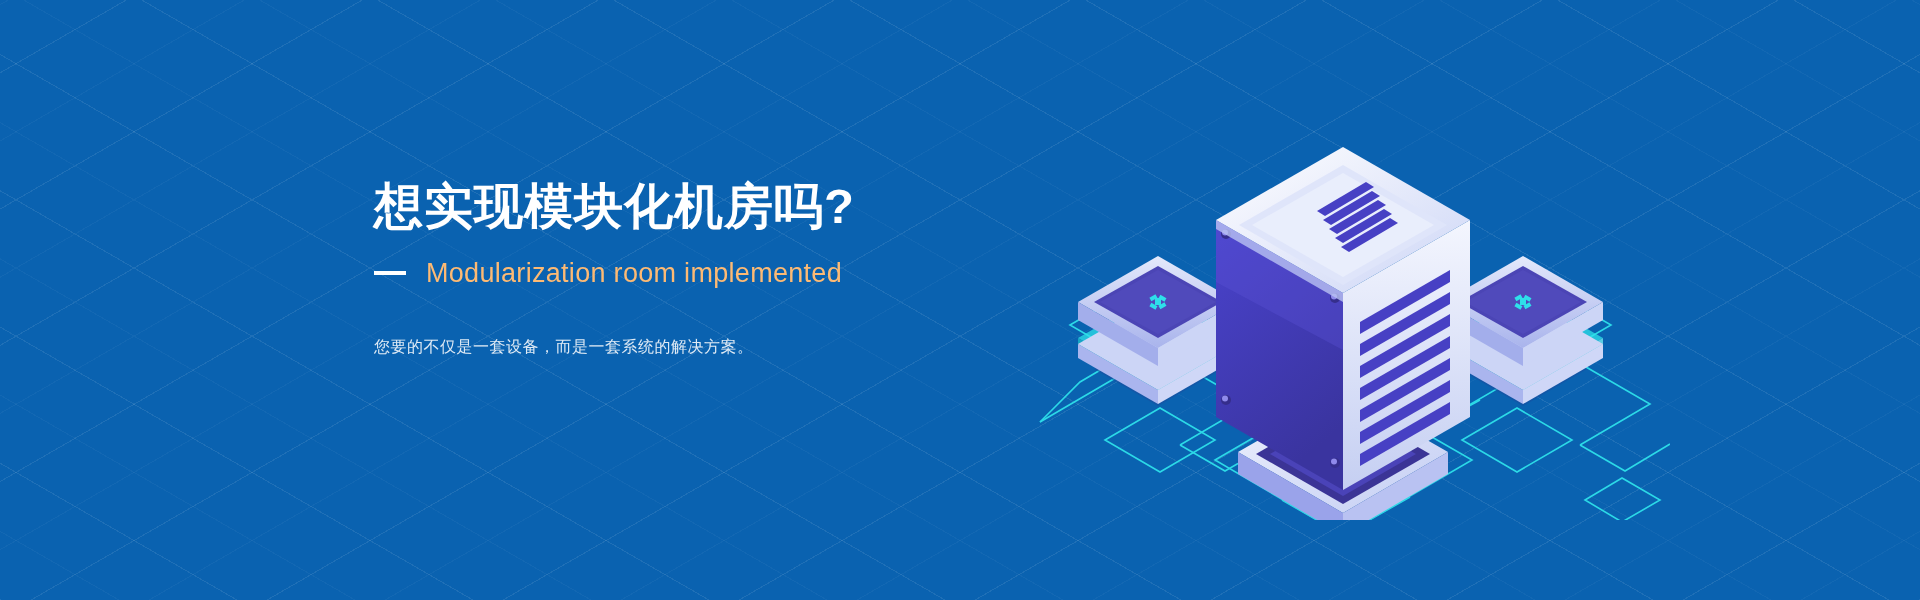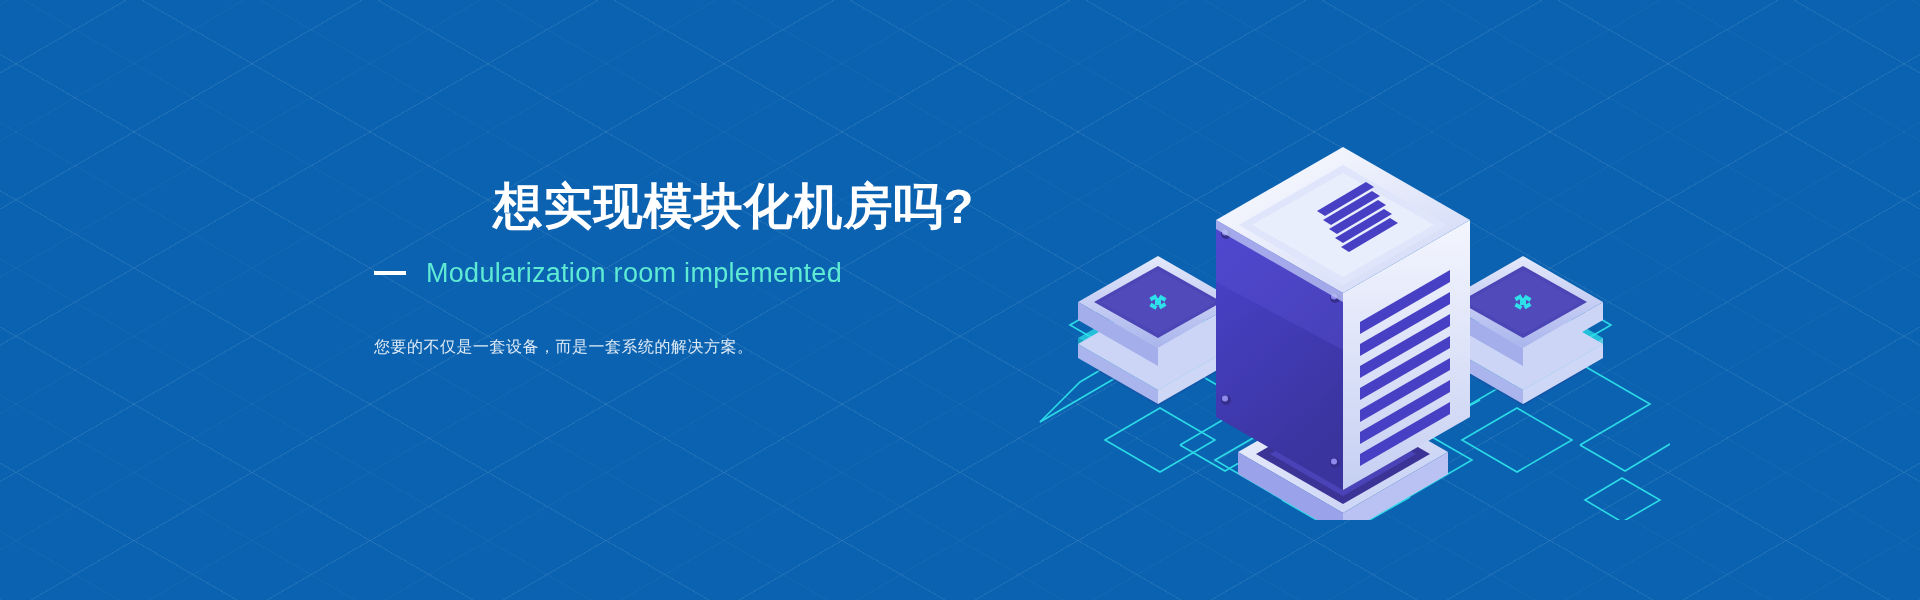--- a/index.html
+++ b/index.html
@@ -61,38 +61,37 @@
     width: 720px;
   }
   .headline {
     margin: 0;
     font-size: 49px;
     line-height: 1.18;
     font-weight: 700;
     color: #ffffff;
     letter-spacing: 1px;
     white-space: nowrap;
-    text-align: center;
   }
   .subline {
     display: flex;
     align-items: center;
     margin-top: 22px;
   }
   .subline-dash {
     display: block;
     width: 32px;
     height: 4px;
     background: #ffffff;
     margin-right: 20px;
     flex: 0 0 auto;
   }
   .subline-text {
     font-size: 27px;
-    color: #5eead4;
+    color: #fdba74;
     font-weight: 400;
     letter-spacing: 0.3px;
     white-space: nowrap;
   }
   .bodyline {
     margin-top: 48px;
     font-size: 16px;
     color: #dfeaf5;
     letter-spacing: 0.5px;
     white-space: nowrap;

